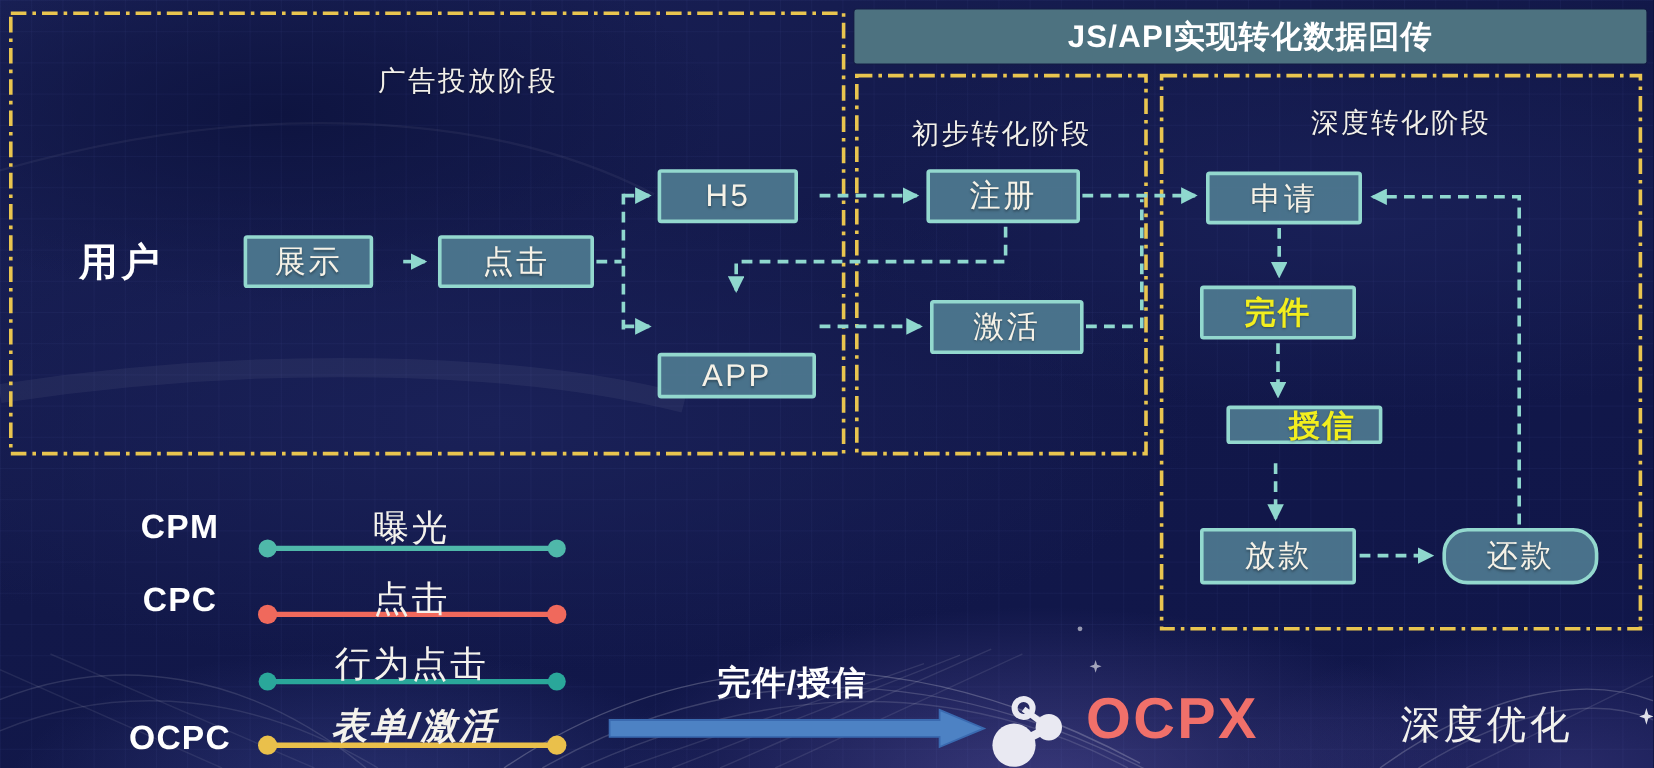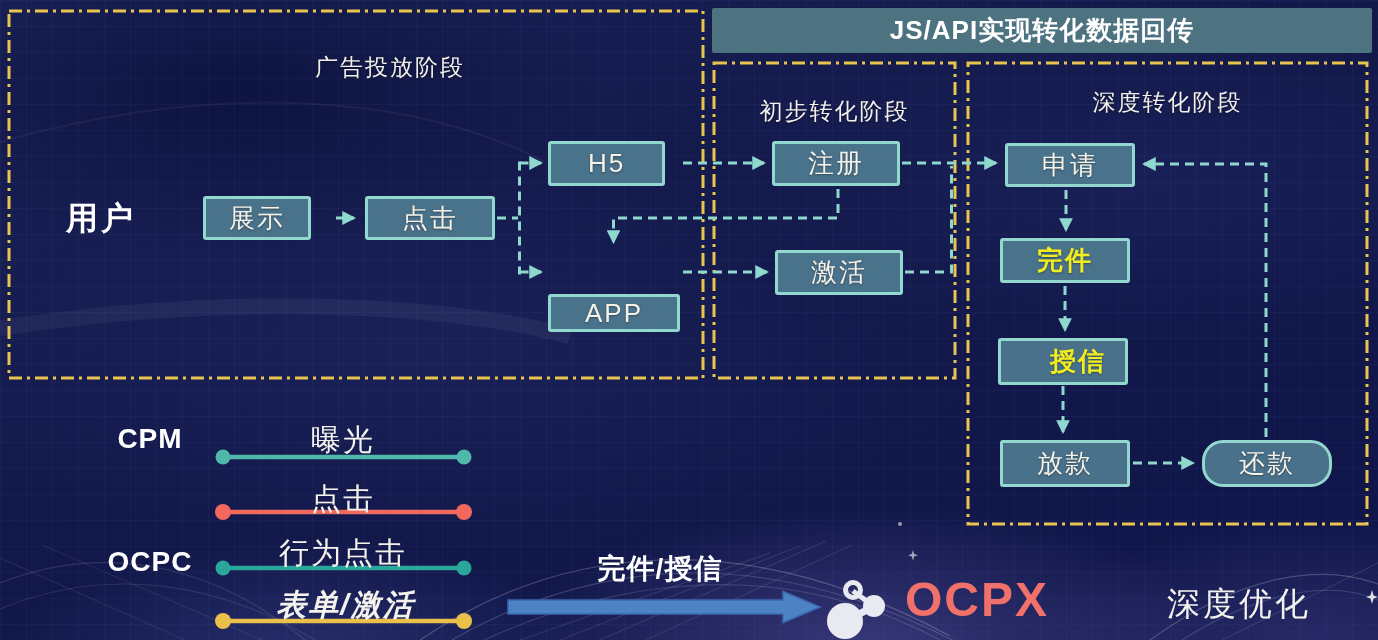--- a/index.html
+++ b/index.html
@@ -147,27 +147,28 @@
   <div class="user" style="left:66px;top:197px;">用户</div>
 
   <div class="node" style="left:203px;top:196px;width:108px;height:44px;">展示</div>
   <div class="node" style="left:365px;top:196px;width:130px;height:44px;">点击</div>
   <div class="node" style="left:548px;top:141px;width:117px;height:45px;">H5</div>
   <div class="node" style="left:548px;top:250px;width:132px;height:38px;margin-top:44px;">APP</div>
   <div class="node" style="left:772px;top:141px;width:128px;height:45px;">注册</div>
   <div class="node" style="left:775px;top:250px;width:128px;height:45px;">激活</div>
   <div class="node" style="left:1005px;top:143px;width:130px;height:44px;">申请</div>
   <div class="node hl" style="left:1000px;top:238px;width:130px;height:45px;">完件</div>
-  <div class="node hl" style="left:998px;top:338px;width:130px;height:47px;padding-left:30px;">授信</div>
+  <div class="node hl" style="left:1022px;top:338px;width:130px;height:32px;padding-left:30px;">授信</div>
   <div class="node" style="left:1000px;top:440px;width:130px;height:47px;">放款</div>
   <div class="node" style="left:1202px;top:440px;width:130px;height:47px;border-radius:21px;">还款</div>
 
   <div class="lg-key" style="left:90px;top:423px;width:120px;">CPM</div>
   <div class="lg-txt" style="left:263px;top:420px;width:160px;">曝光</div>
+  <div class="lg-key" style="left:90px;top:484px;width:120px;">CPC</div>
   <div class="lg-txt" style="left:263px;top:479px;width:160px;">点击</div>
-  <div class="lg-key" style="left:80px;top:546px;width:140px;">OCPC</div>
+  <div class="lg-key" style="left:80px;top:599px;width:140px;">OCPC</div>
   <div class="lg-txt" style="left:253px;top:533px;width:180px;">行为点击</div>
   <div class="lg-txt em" style="left:253px;top:585px;width:185px;">表单/激活</div>
 
   <div class="cta-label" style="left:570px;top:550px;width:180px;">完件/授信</div>
   <div class="brand" style="left:905px;top:572px;">OCPX</div>
   <div class="tagline" style="left:1167px;top:582px;">深度优化</div>
 </div>
 
 </body></html>

